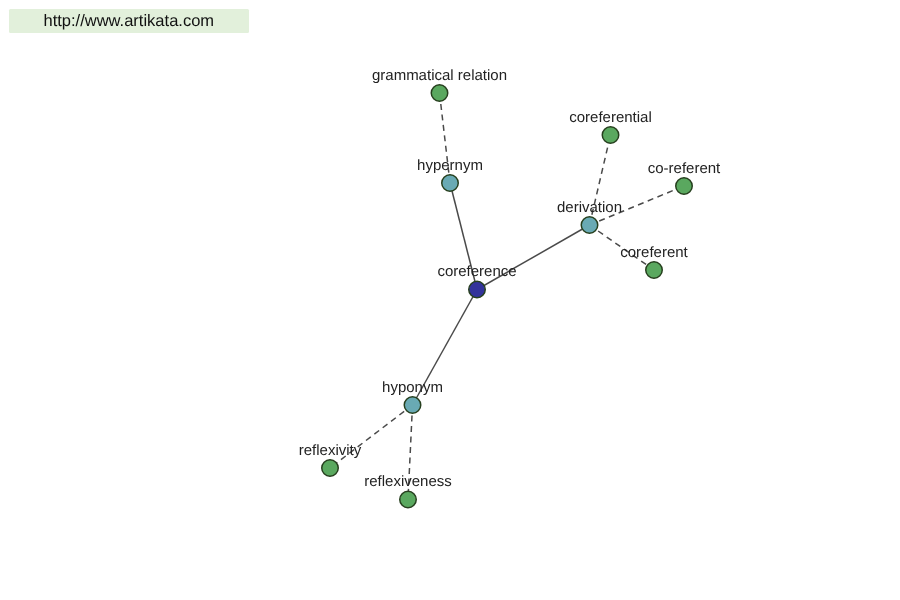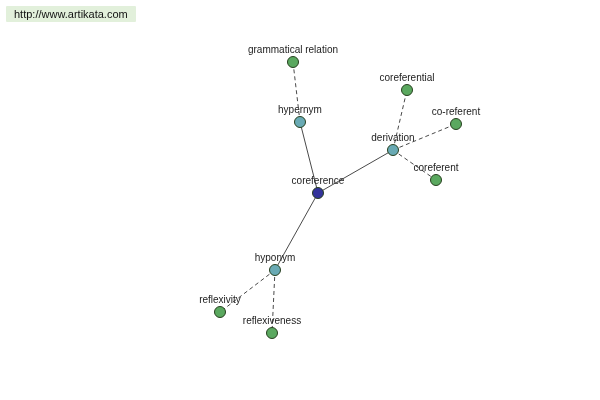--- a/index.html
+++ b/index.html
@@ -12,21 +12,21 @@
     position: relative;
     width: 600px;
     height: 400px;
     background: #ffffff;
     overflow: hidden;
   }
   .url-chip {
     position: absolute;
     left: 6px;
     top: 6px;
-    padding: 2px 8px;
+    padding: 2px 23px;
     font-size: 11px;
     color: #111111;
     background: #e2f0db;
     border-radius: 1px;
     white-space: nowrap;
   }
   .graph-svg {
     position: absolute;
     left: 0;
     top: 0;

